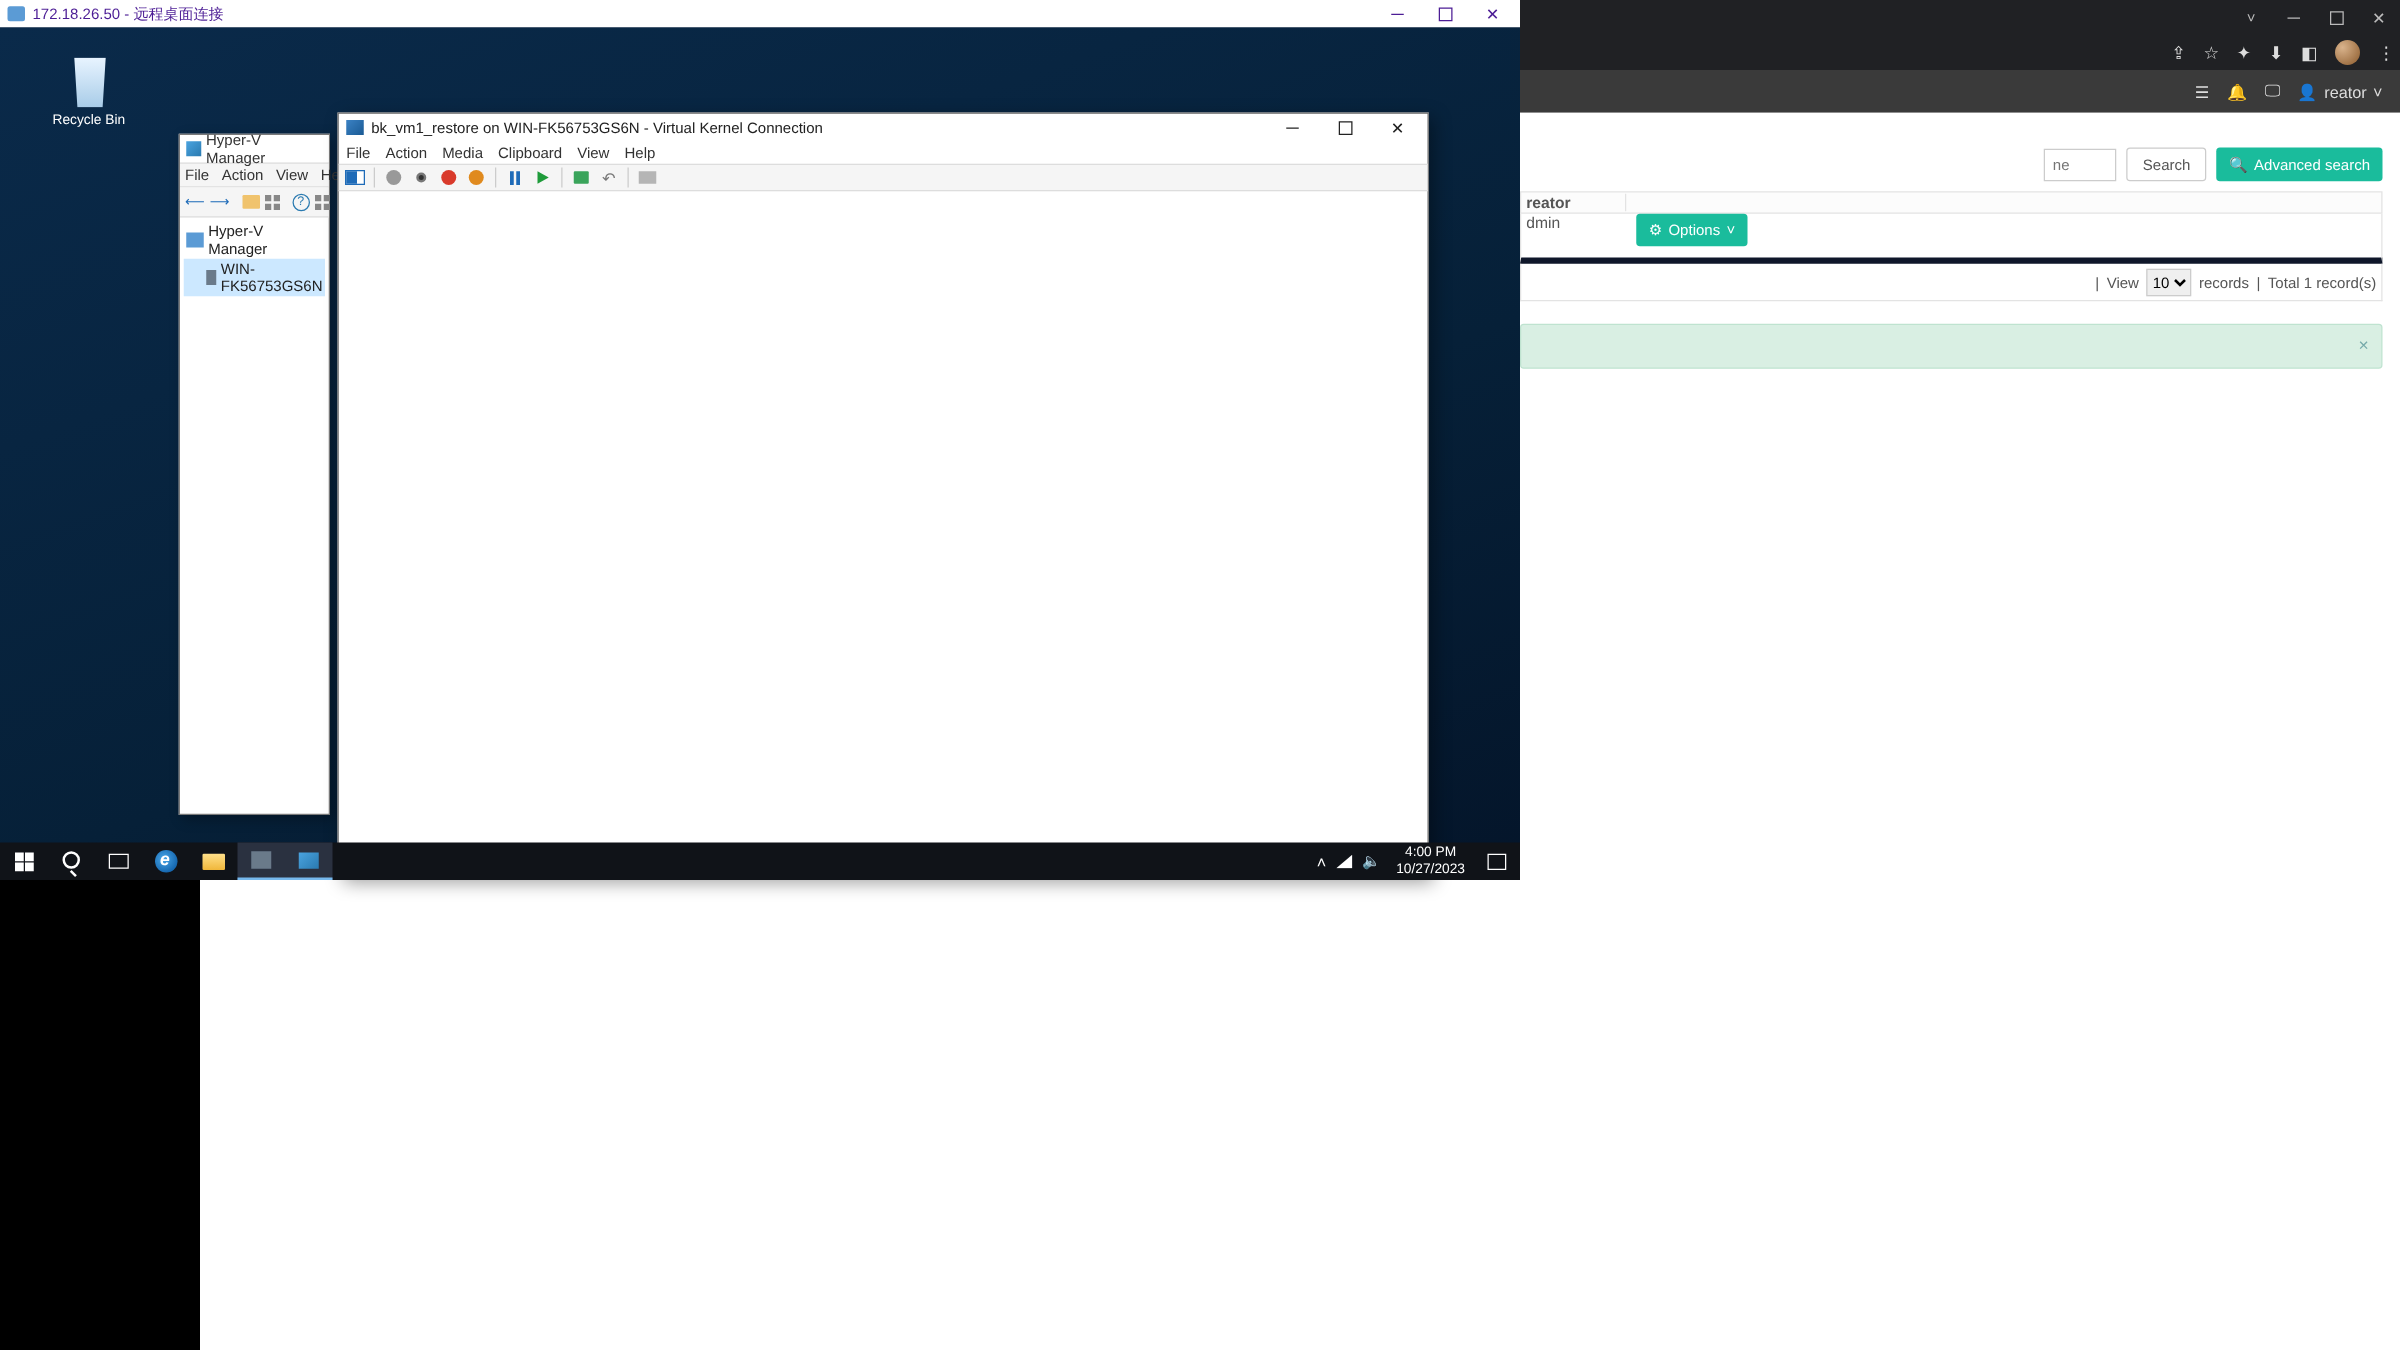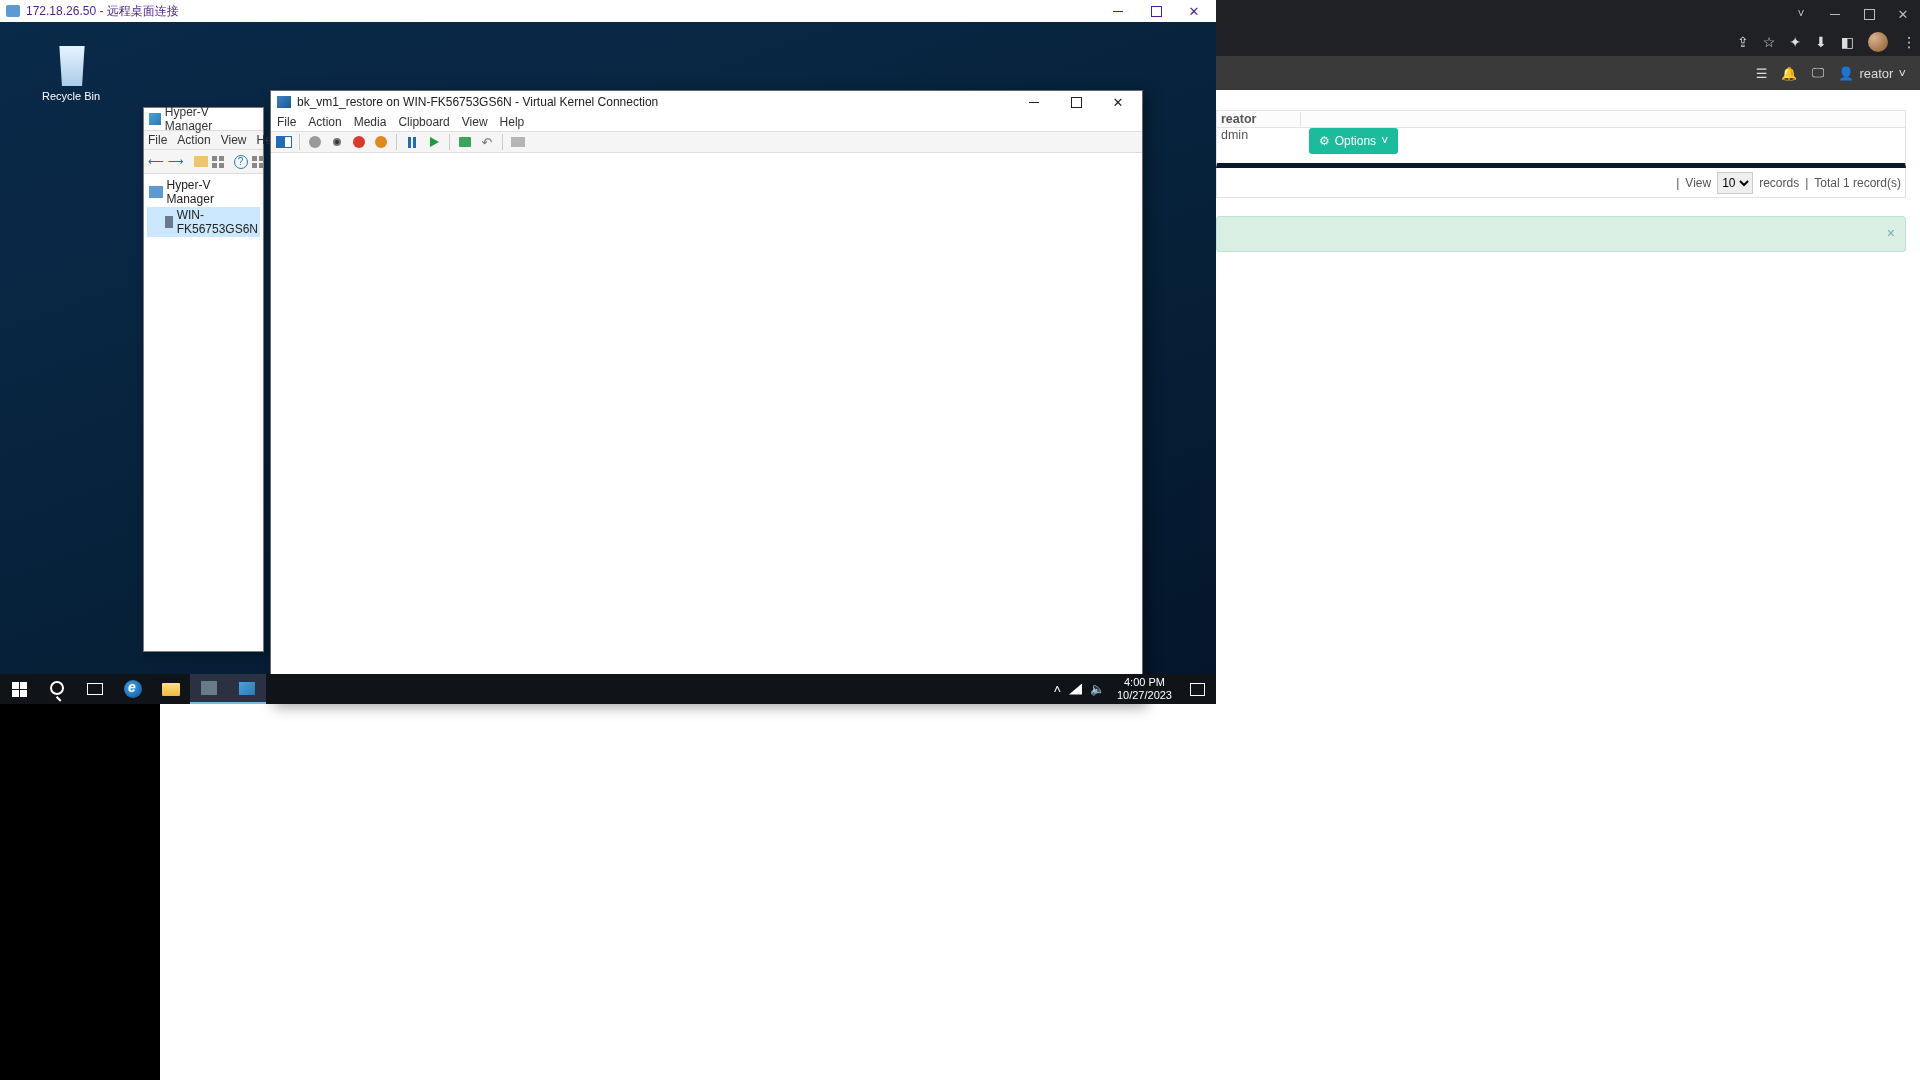--- a/index.html
+++ b/index.html
@@ -159,20 +159,28 @@
   <span class="icnbtn">🖵</span>
   <span class="user">
     <span>👤</span>
     <span>reator</span>
     <span>˅</span>
   </span>
 </div>
 
 <div class="webapp-body">
   <div class="webapp-inner">
+    <div class="search-row">
+      <input type="text" placeholder="ne" style="">
+      <button class="search-btn">Search</button>
+      <button class="adv-btn">
+        <span>🔍</span>
+        <span>Advanced search</span>
+      </button>
+    </div>
     <div class="tbl-head">
       <div class="c1">reator</div>
     </div>
     <div class="tbl-row">
       <div class="c1">dmin</div>
       <div class="c2">
         <button class="options-btn">
           <span>⚙</span>
           <span>Options</span>
           <span>˅</span>

